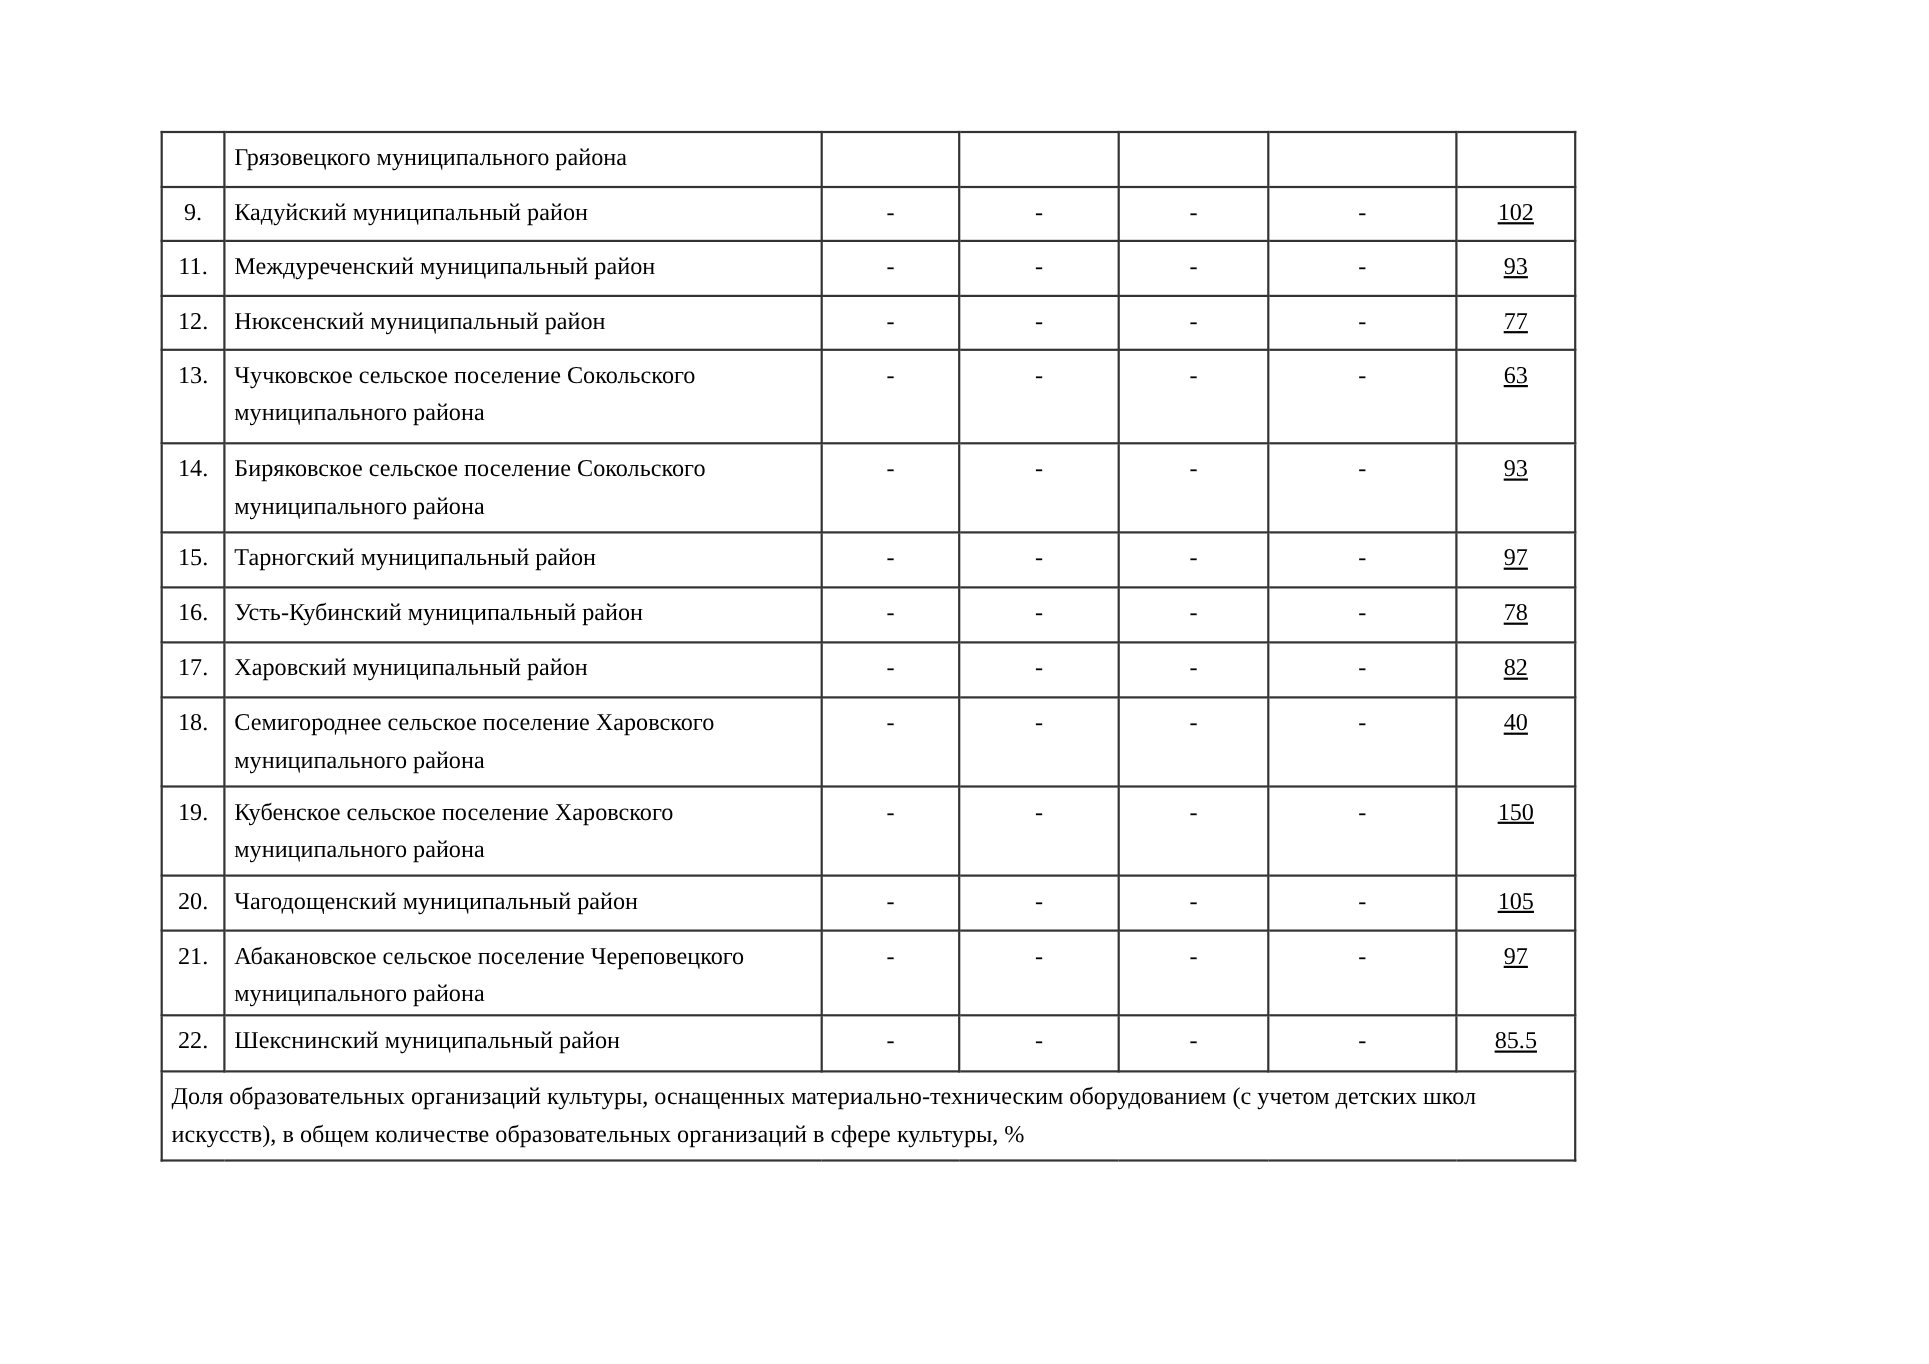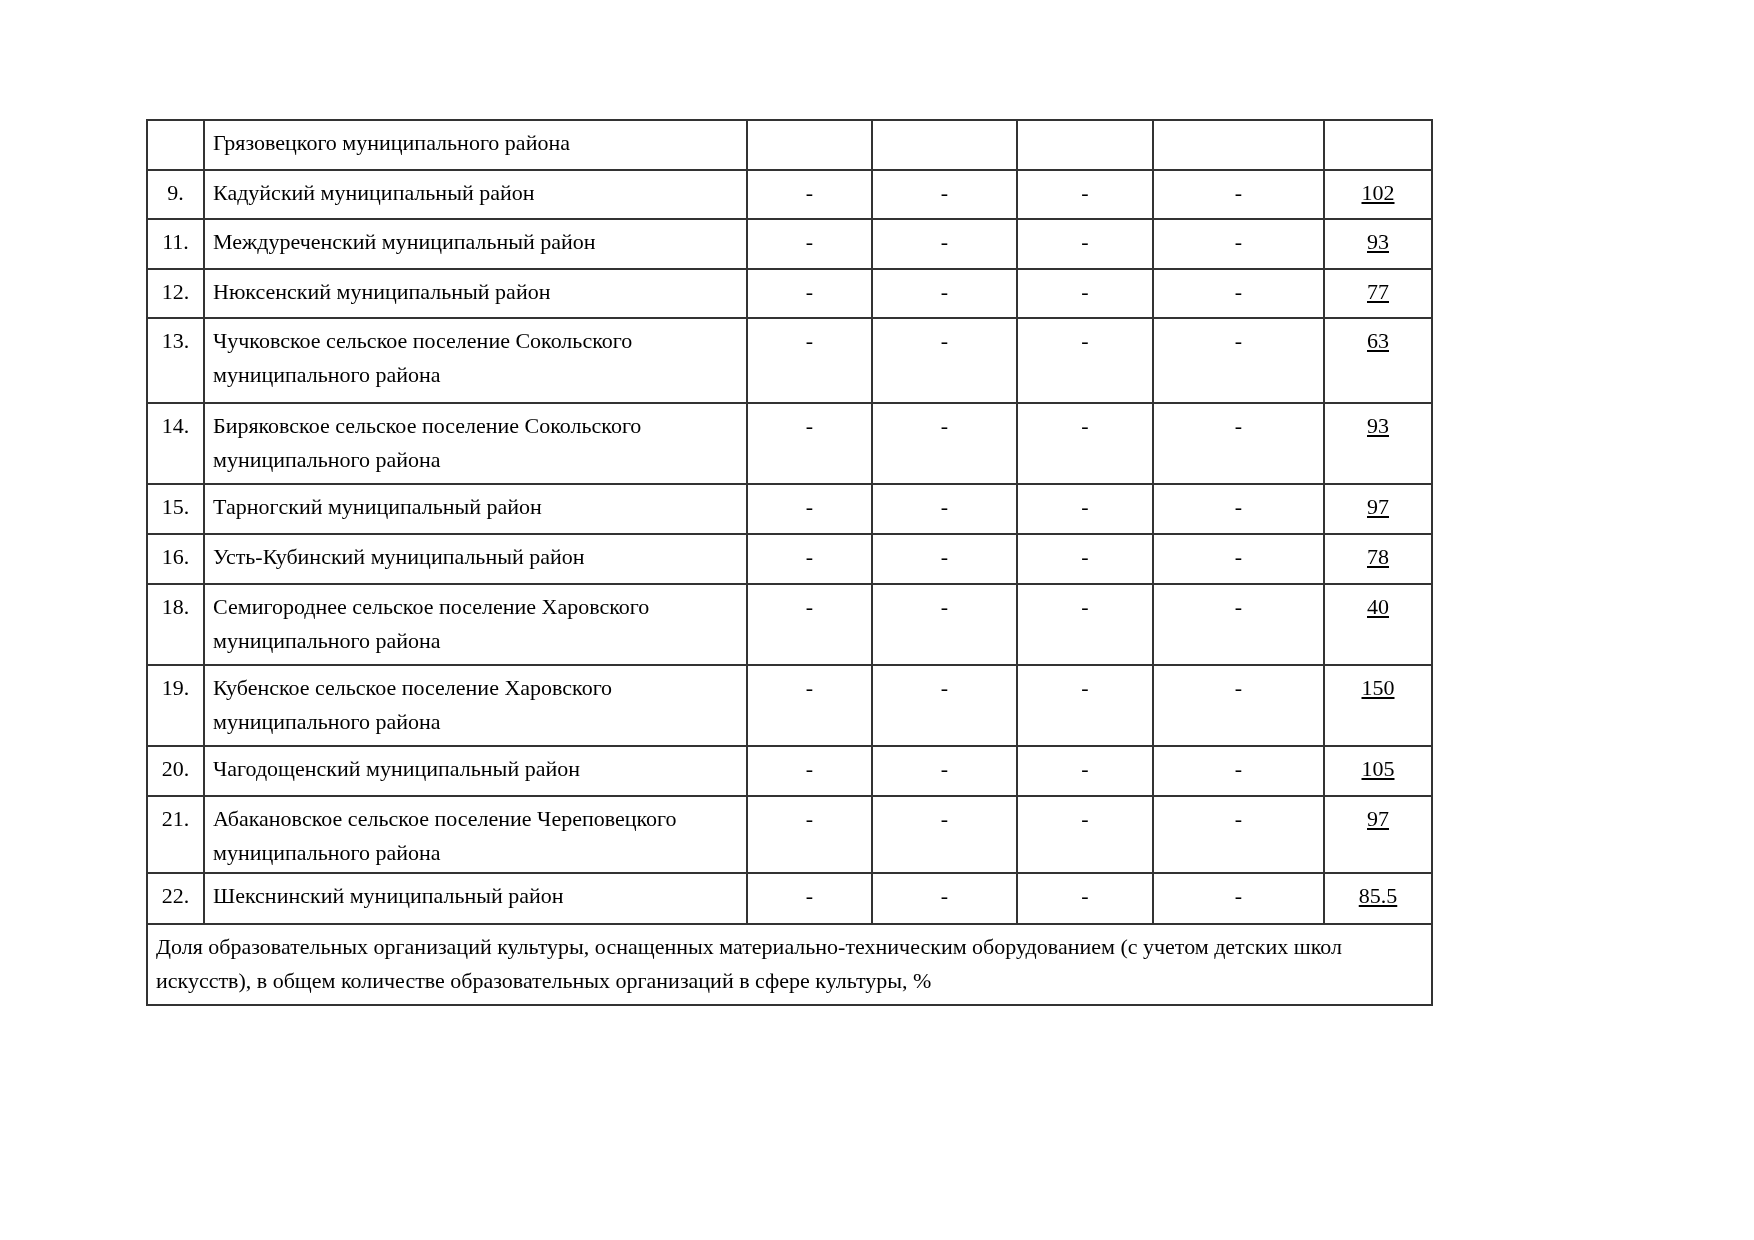--- a/index.html
+++ b/index.html
@@ -135,20 +135,29 @@
   </tr>
       <tr style="height: 50px; padding-left: 24px;">
     <td class="cell-num">16.</td>
     <td class="cell-name">Усть-Кубинский муниципальный район</td>
     <td class="cell-dash">-</td>
     <td class="cell-dash">-</td>
     <td class="cell-dash">-</td>
     <td class="cell-dash">-</td>
     <td class="cell-value">78</td>
   </tr>
+      <tr style="height: 50px;">
+    <td class="cell-num">17.</td>
+    <td class="cell-name">Харовский муниципальный район</td>
+    <td class="cell-dash">-</td>
+    <td class="cell-dash">-</td>
+    <td class="cell-dash">-</td>
+    <td class="cell-dash">-</td>
+    <td class="cell-value">82</td>
+  </tr>
       <tr style="height: 81px;">
     <td class="cell-num">18.</td>
     <td class="cell-name">Семигороднее сельское поселение Харовского муниципального района</td>
     <td class="cell-dash">-</td>
     <td class="cell-dash">-</td>
     <td class="cell-dash">-</td>
     <td class="cell-dash">-</td>
     <td class="cell-value">40</td>
   </tr>
       <tr style="height: 81px;">

